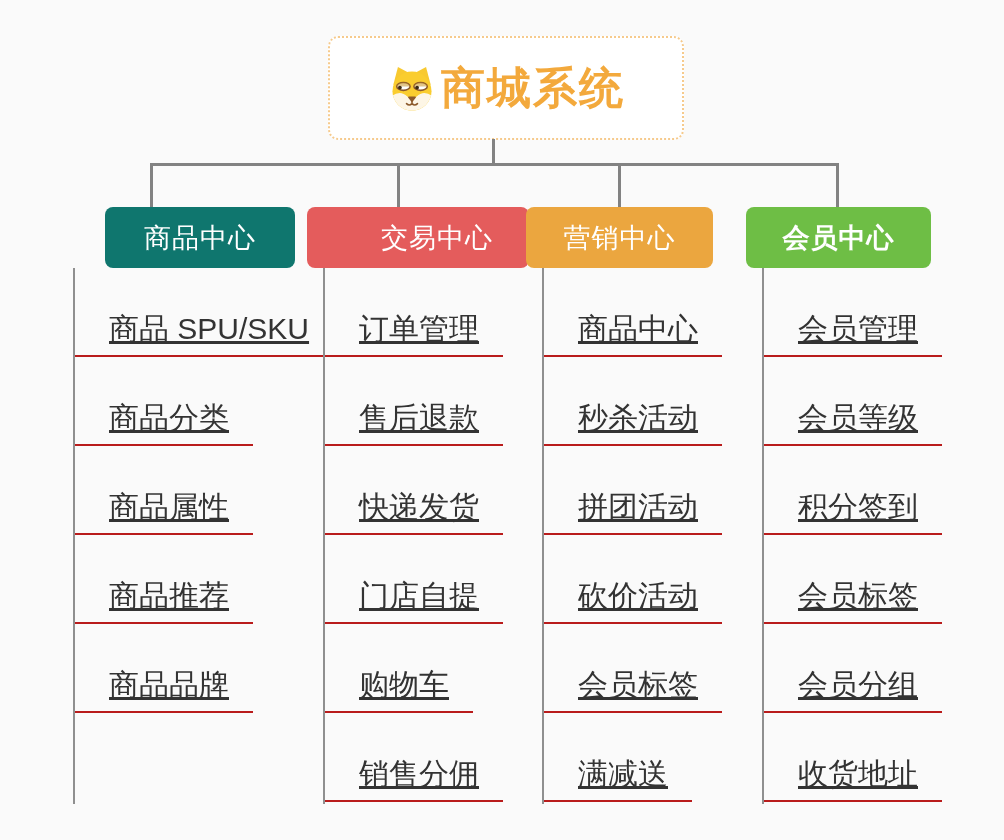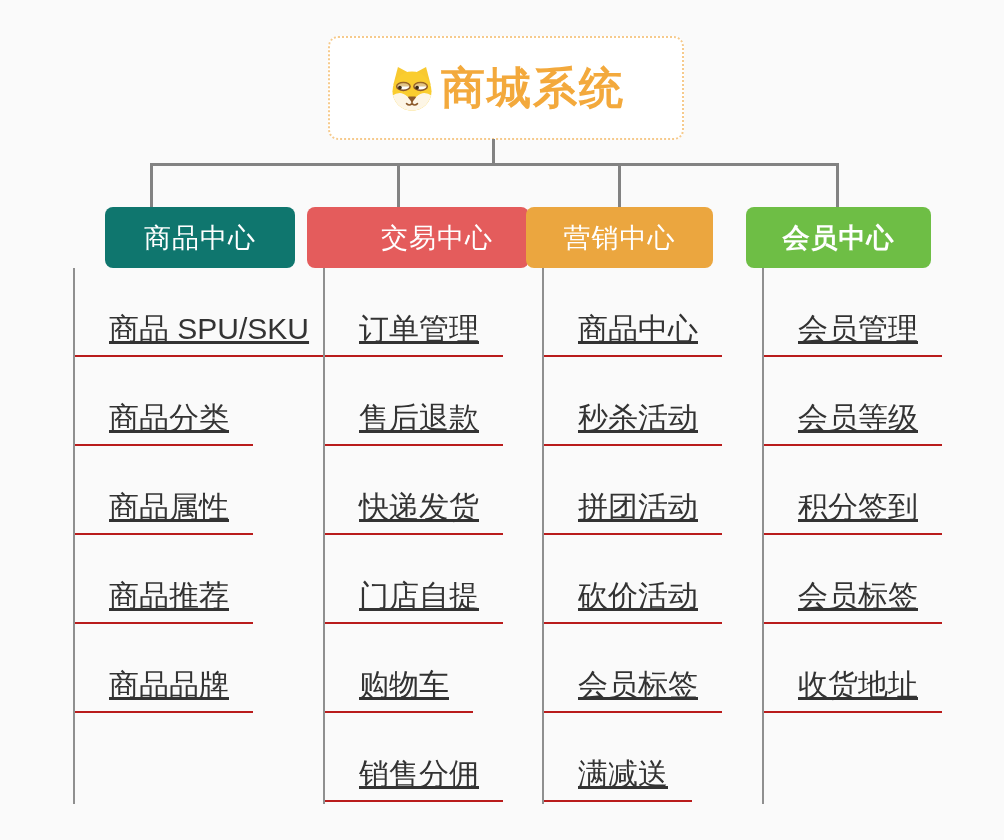--- a/index.html
+++ b/index.html
@@ -240,18 +240,21 @@
           <div class="slot">
             <span class="item">会员等级</span>
           </div>
           <div class="slot">
             <span class="item">积分签到</span>
           </div>
           <div class="slot">
             <span class="item">会员标签</span>
           </div>
           <div class="slot">
+            <span class="item">会员分组</span>
+          </div>
+          <div class="slot">
             <span class="item">收货地址</span>
           </div>
         </div>
   </div>
     </div>
 </div>
 
 </body></html>

